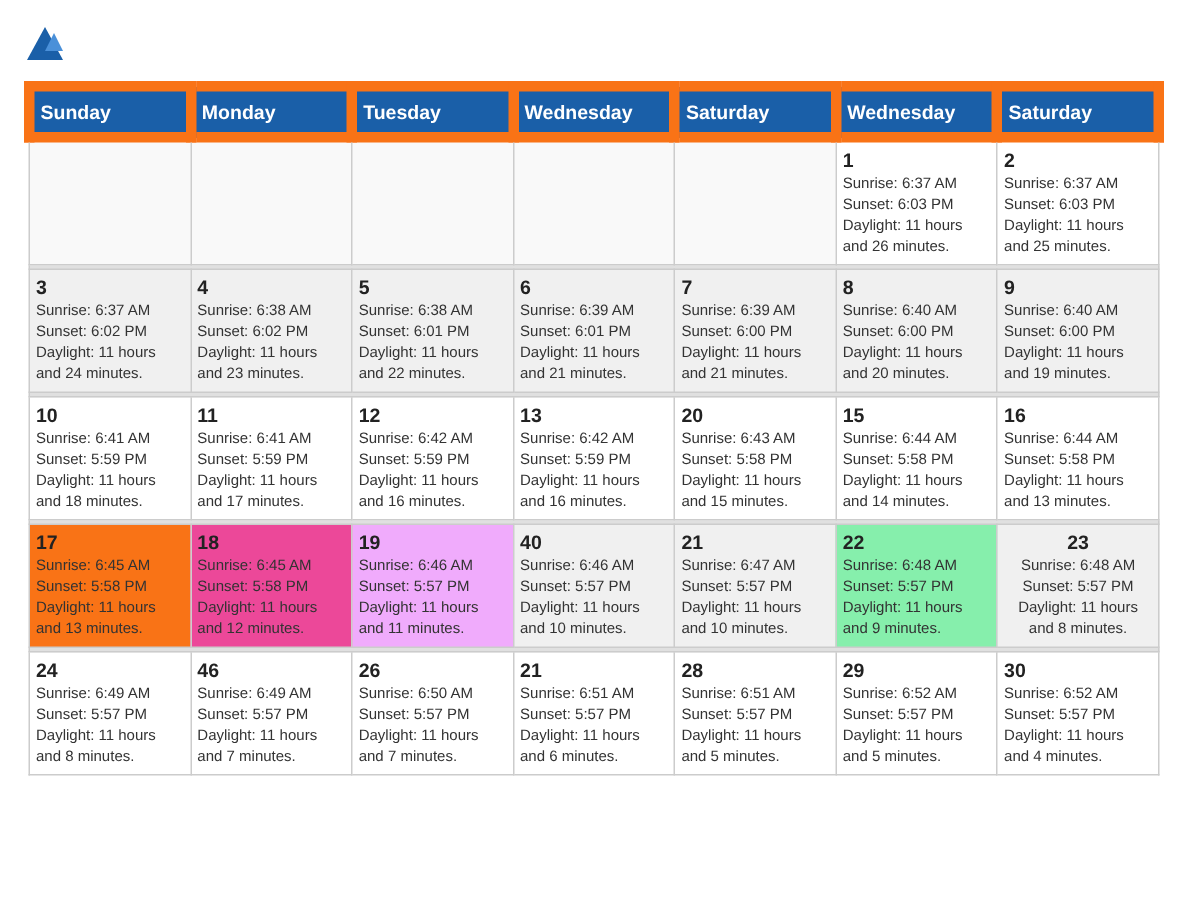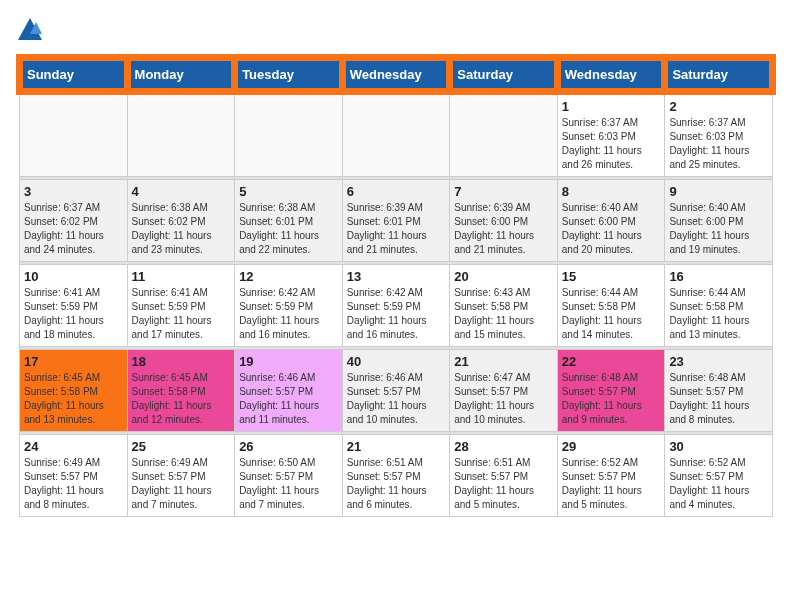--- a/index.html
+++ b/index.html
@@ -221,39 +221,39 @@
           <div class="day-info">Sunrise: 6:46 AM<br>Sunset: 5:57 PM<br>Daylight: 11 hours and 11 minutes.</div>
         </td>
         <td style="background: rgb(240, 240, 240);">
           <div class="day-number">40</div>
           <div class="day-info">Sunrise: 6:46 AM<br>Sunset: 5:57 PM<br>Daylight: 11 hours and 10 minutes.</div>
         </td>
         <td style="background: rgb(240, 240, 240);">
           <div class="day-number">21</div>
           <div class="day-info">Sunrise: 6:47 AM<br>Sunset: 5:57 PM<br>Daylight: 11 hours and 10 minutes.</div>
         </td>
-        <td style="background: #ec4899; margin-top: 42px;">
+        <td style="background: #86efac; margin-top: 42px;">
           <div class="day-number">22</div>
           <div class="day-info">Sunrise: 6:48 AM<br>Sunset: 5:57 PM<br>Daylight: 11 hours and 9 minutes.</div>
         </td>
-        <td style="background: rgb(240, 240, 240);">
+        <td style="background: rgb(240, 240, 240); text-align: center;">
           <div class="day-number">23</div>
           <div class="day-info">Sunrise: 6:48 AM<br>Sunset: 5:57 PM<br>Daylight: 11 hours and 8 minutes.</div>
         </td>
       </tr>
       <tr>
         <td colspan="7" style="height: 3px; background: rgb(224, 224, 224); padding: 0px;"></td>
       </tr>
       <tr class="week-row">
         <td>
           <div class="day-number">24</div>
           <div class="day-info">Sunrise: 6:49 AM<br>Sunset: 5:57 PM<br>Daylight: 11 hours and 8 minutes.</div>
         </td>
         <td>
-          <div class="day-number">25</div>
+          <div class="day-number">46</div>
           <div class="day-info">Sunrise: 6:49 AM<br>Sunset: 5:57 PM<br>Daylight: 11 hours and 7 minutes.</div>
         </td>
         <td>
           <div class="day-number">26</div>
           <div class="day-info">Sunrise: 6:50 AM<br>Sunset: 5:57 PM<br>Daylight: 11 hours and 7 minutes.</div>
         </td>
         <td>
           <div class="day-number">21</div>
           <div class="day-info">Sunrise: 6:51 AM<br>Sunset: 5:57 PM<br>Daylight: 11 hours and 6 minutes.</div>
         </td>

